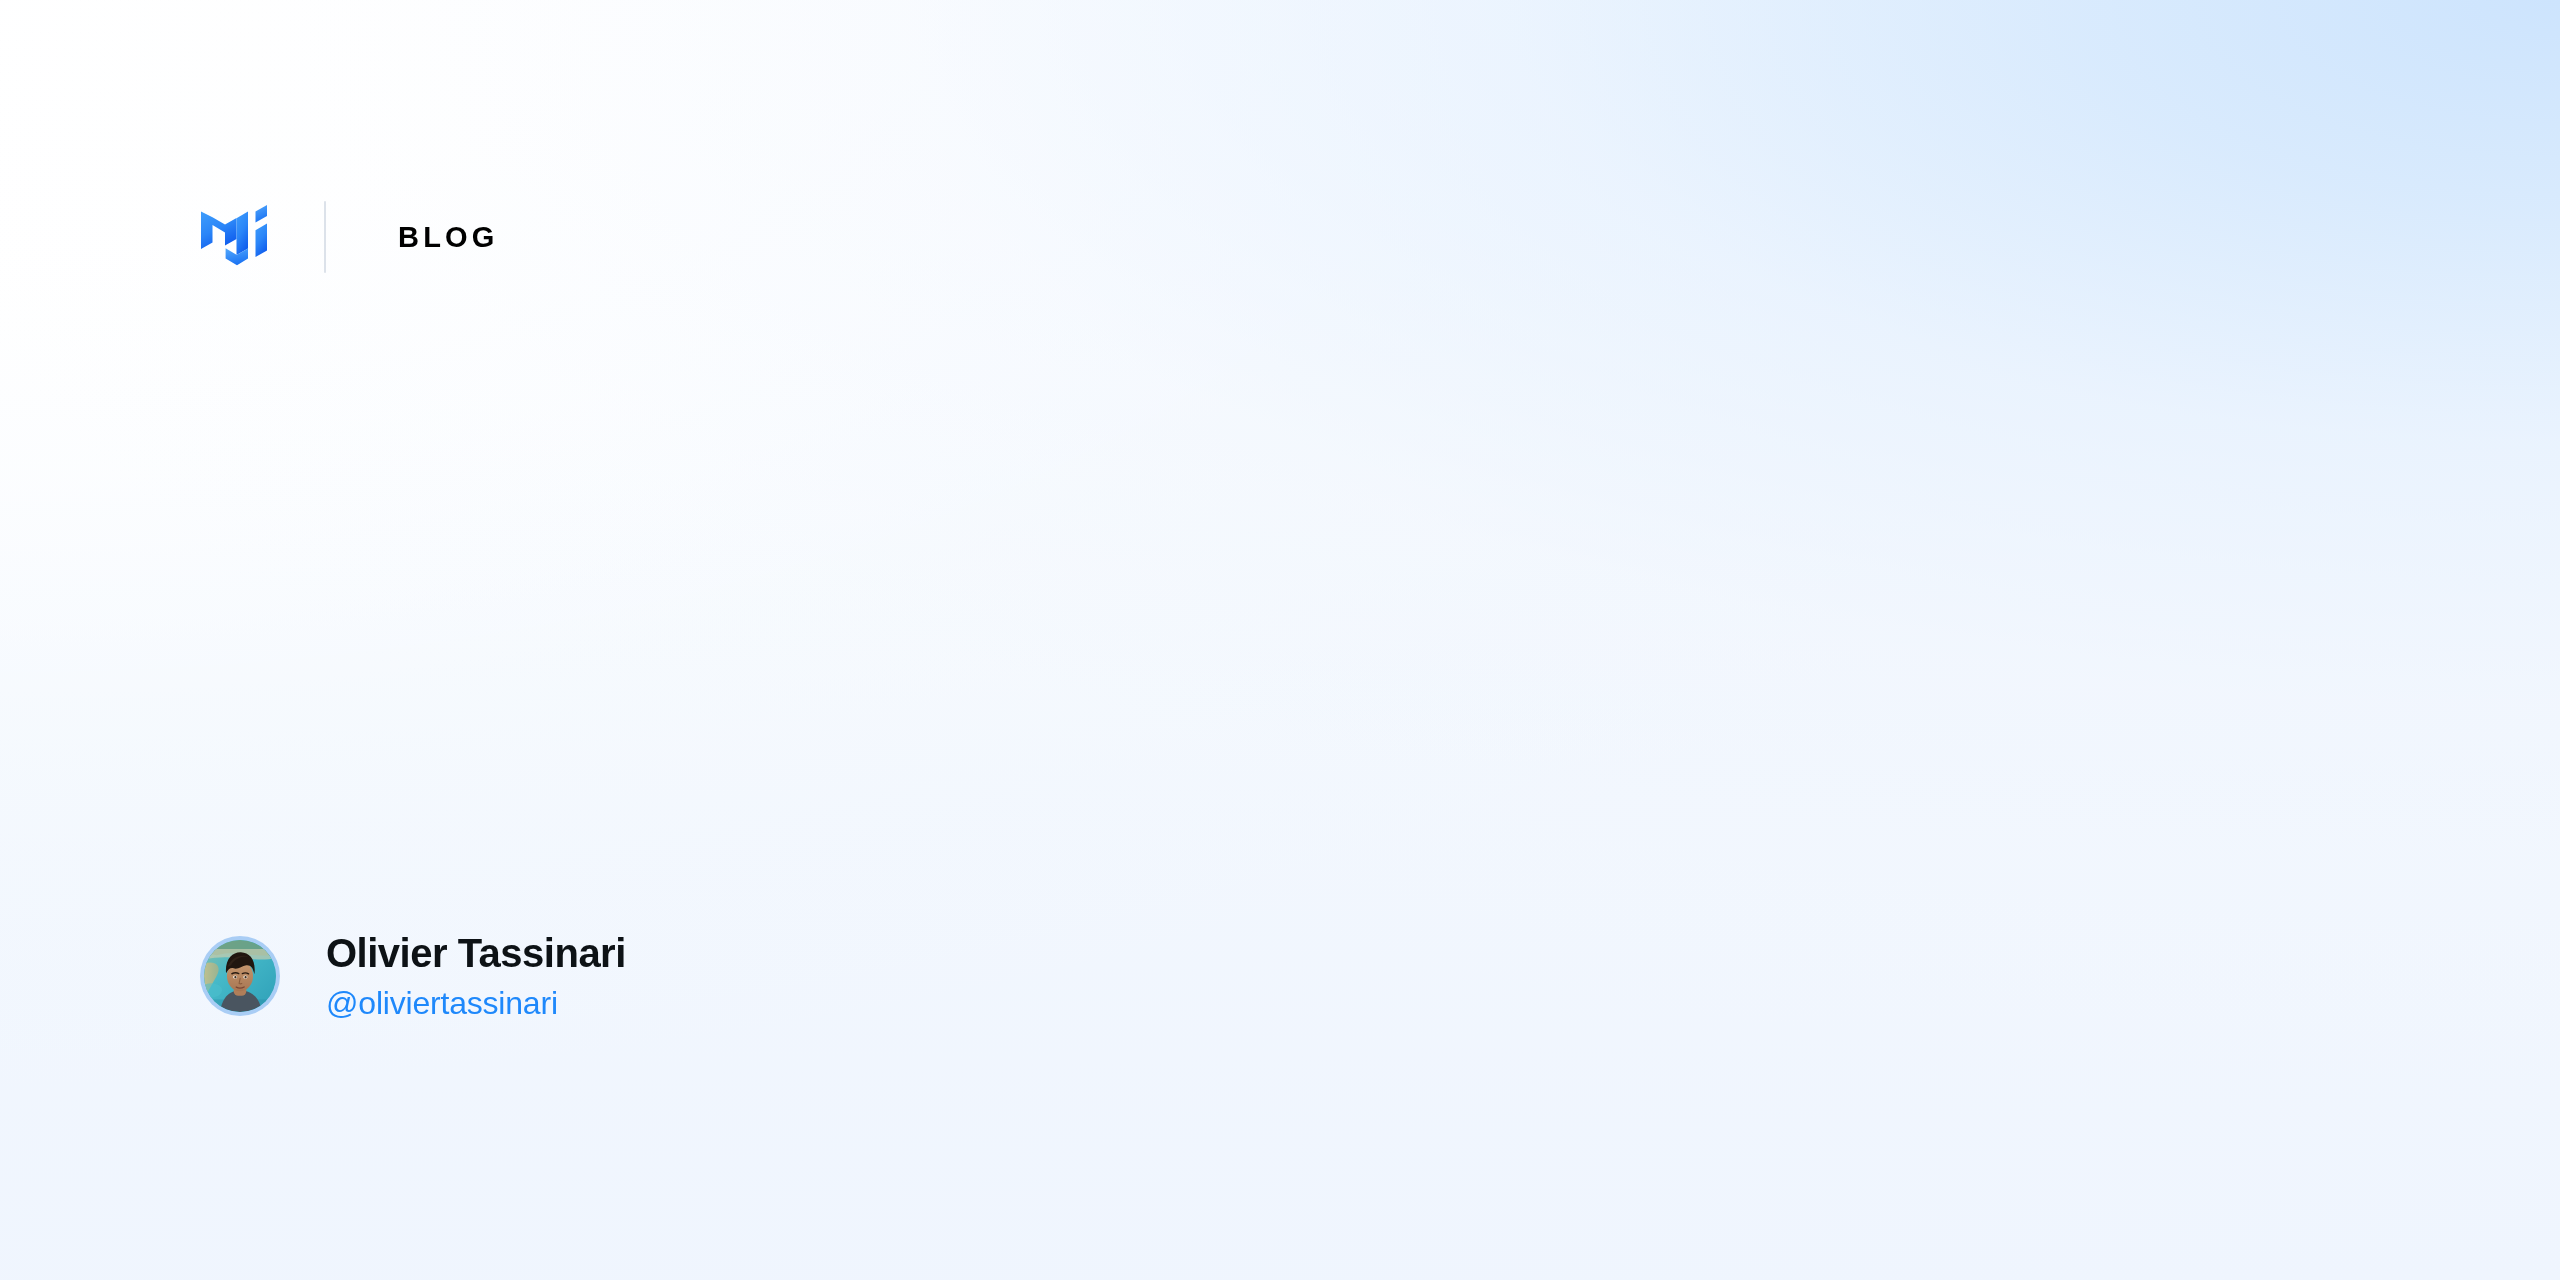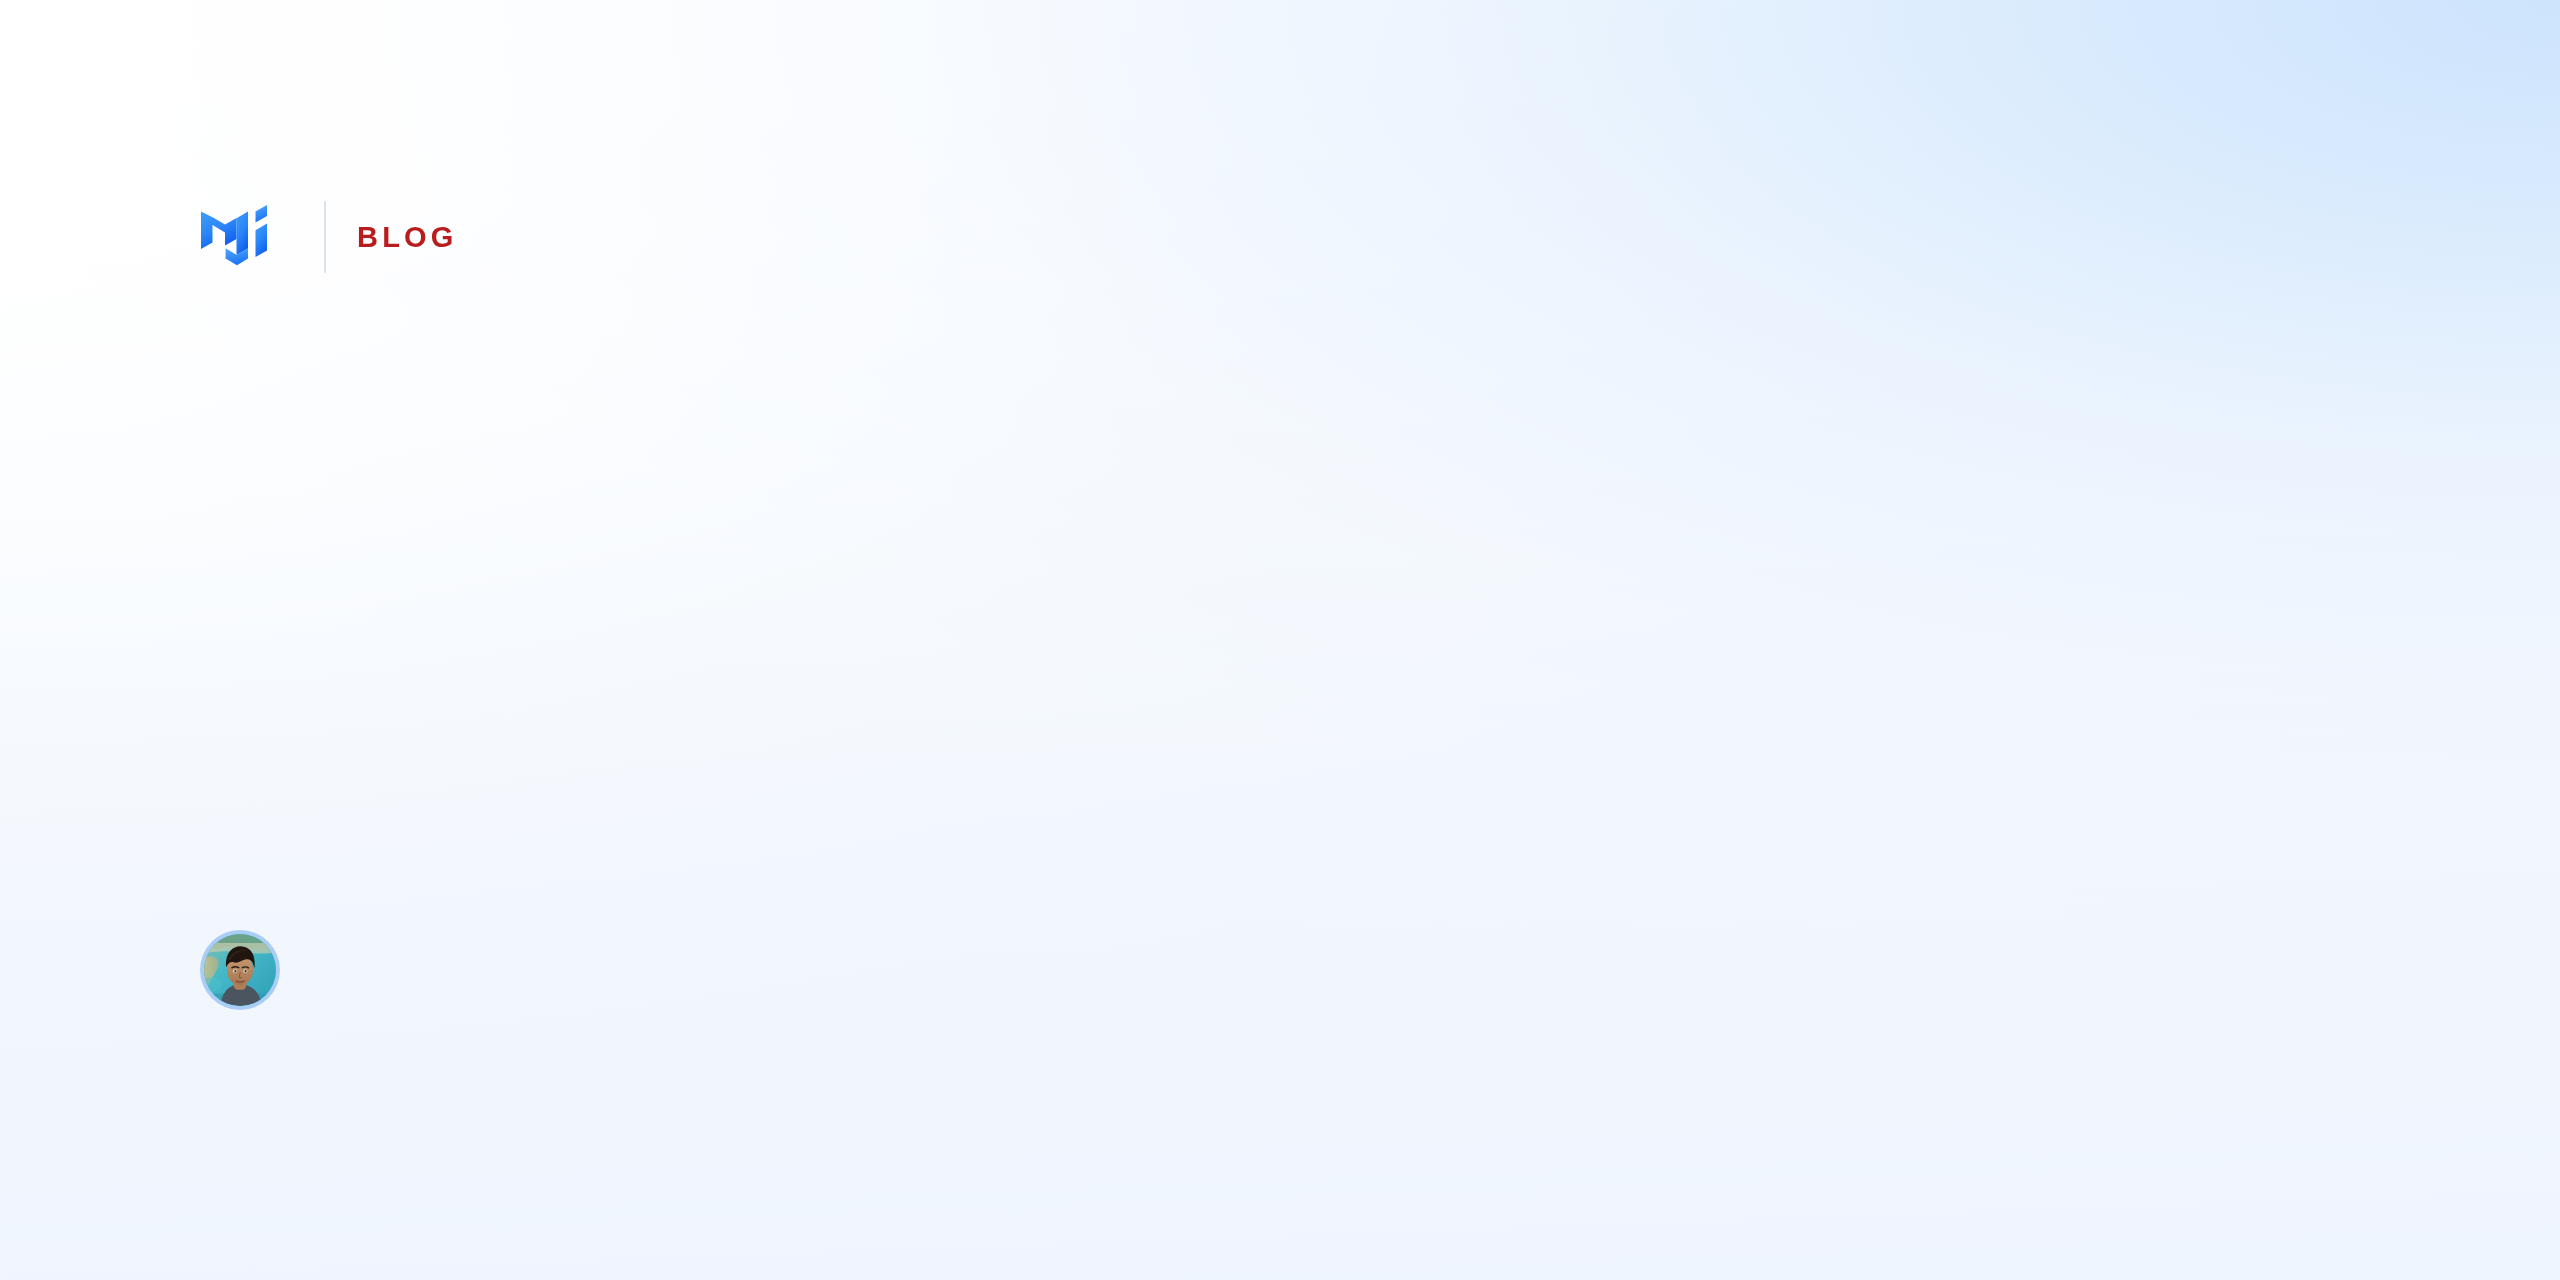--- a/index.html
+++ b/index.html
@@ -67,25 +67,25 @@
   .brand-divider {
     width:2px;
     height:72px;
     background:#DCE2EA;
     margin-left:46px;
     flex:0 0 auto;
     border-radius:1px;
   }
 
   .brand-label {
-    margin-left:31px;
+    margin-left:72px;
     font-size:29px;
     font-weight:700;
     letter-spacing:4.2px;
-    color:#b91c1c;
+    color:#000000;
     line-height:1;
     white-space:nowrap;
     font-family:"Liberation Sans", sans-serif;
     text-align:center;
   }
 
   
   .headline {
     position:absolute;
     left:200px;
@@ -250,16 +250,20 @@
             <circle cx="46.2" cy="41.3" r="1.25" fill="#3B2A1C"></circle>
 
             <path d="M40.2 42.5 L39 48.2 Q40.4 49.2 42 48.3" stroke="#8A5C3D" stroke-width="1.2" fill="none" stroke-linecap="round"></path>
 
             <path d="M35.8 52.4 Q40.2 54.6 44.6 52.2" stroke="#7A4634" stroke-width="1.5" fill="none" stroke-linecap="round"></path>
           </g>
         </svg>
       </div>
     </div>
 
+    <div class="author-text">
+      <div class="author-name">Olivier Tassinari</div>
+      <a class="author-handle" href="#">@oliviertassinari</a>
+    </div>
 
   </div>
 
 </div>
 
 </body></html>

